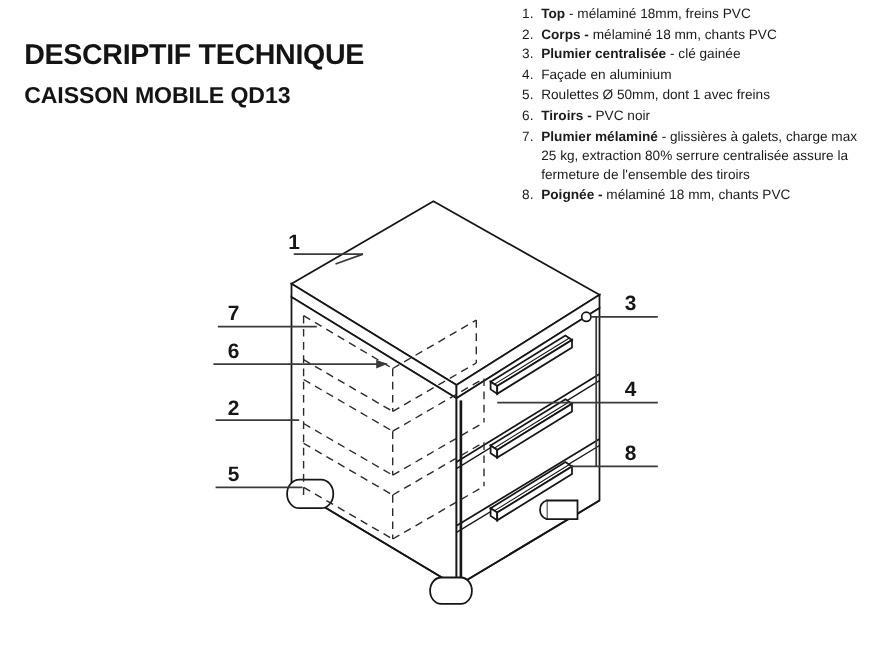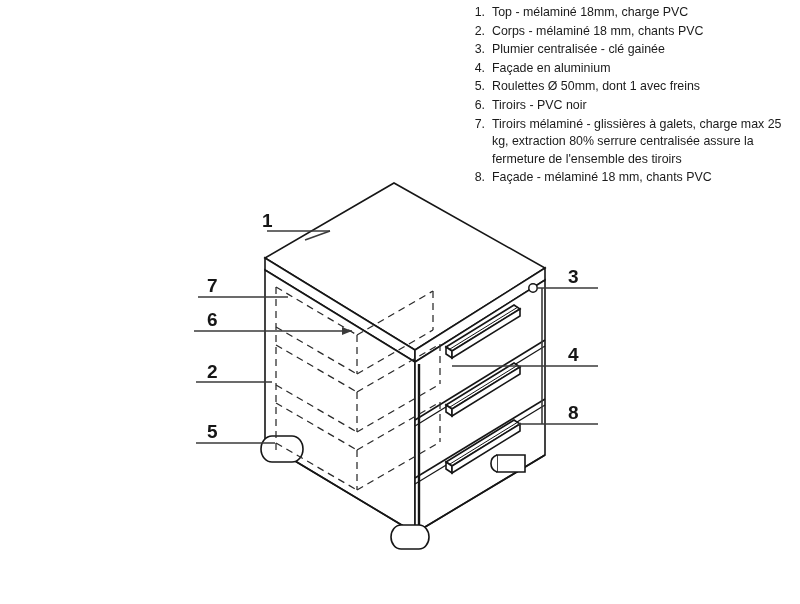--- a/index.html
+++ b/index.html
@@ -64,21 +64,21 @@
     margin-bottom: 1px;
   }
   .spec-num {
     width: 19px;
     flex: 0 0 19px;
     text-align: right;
     padding-right: 7px;
     box-sizing: content-box;
   }
   .spec-text { flex: 1 1 auto; }
-  .spec-text b { font-weight: normal; }
+  .spec-text b { font-weight: bold; }
 
   
   #drawing {
     position: absolute;
     left: 0;
     top: 0;
     width: 800px;
     height: 604px;
   }
 
@@ -89,25 +89,29 @@
     font-weight: bold;
     color: #161616;
     line-height: 1;
   }
 </style>
 </head>
 <body>
 
 <div id="sheet">
 
+  <div class="title-block">
+    <div class="title-main">DESCRIPTIF TECHNIQUE</div>
+    <div class="title-sub">CAISSON MOBILE QD13</div>
+  </div>
 
   <div class="spec-list">
     <div class="spec-item">
       <span class="spec-num">1.</span>
-      <span class="spec-text"><b>Top</b><span> - mélaminé 18mm, charge PVC</span></span>
+      <span class="spec-text"><b>Top</b><span> - mélaminé 18mm, freins PVC</span></span>
     </div>
     <div class="spec-item">
       <span class="spec-num">2.</span>
       <span class="spec-text"><b>Corps -</b><span> mélaminé 18 mm, chants PVC</span></span>
     </div>
     <div class="spec-item">
       <span class="spec-num">3.</span>
       <span class="spec-text"><b>Plumier centralisée</b><span> - clé gainée</span></span>
     </div>
     <div class="spec-item">
@@ -117,25 +121,25 @@
     <div class="spec-item">
       <span class="spec-num">5.</span>
       <span class="spec-text"><b></b><span>Roulettes Ø 50mm, dont 1 avec freins</span></span>
     </div>
     <div class="spec-item">
       <span class="spec-num">6.</span>
       <span class="spec-text"><b>Tiroirs -</b><span> PVC noir</span></span>
     </div>
     <div class="spec-item">
       <span class="spec-num">7.</span>
-      <span class="spec-text"><b>Tiroirs mélaminé</b><span> - glissières à galets, charge max 25 kg, extraction 80% serrure centralisée assure la fermeture de l'ensemble des tiroirs</span></span>
+      <span class="spec-text"><b>Plumier mélaminé</b><span> - glissières à galets, charge max 25 kg, extraction 80% serrure centralisée assure la fermeture de l'ensemble des tiroirs</span></span>
     </div>
     <div class="spec-item">
       <span class="spec-num">8.</span>
-      <span class="spec-text"><b>Façade -</b><span> mélaminé 18 mm, chants PVC</span></span>
+      <span class="spec-text"><b>Poignée -</b><span> mélaminé 18 mm, chants PVC</span></span>
     </div>
   </div>
 
   <svg id="drawing" viewBox="0 0 800 604">
 
     <g fill="none" stroke="#161616" stroke-width="1.6" stroke-linejoin="miter" stroke-linecap="butt">
 
       <polygon points="265,258 394,183 545,268 415,350" fill="#ffffff"></polygon>
 
       <polygon points="265,258 415,350 415,362 265,270" fill="#ffffff"></polygon>

